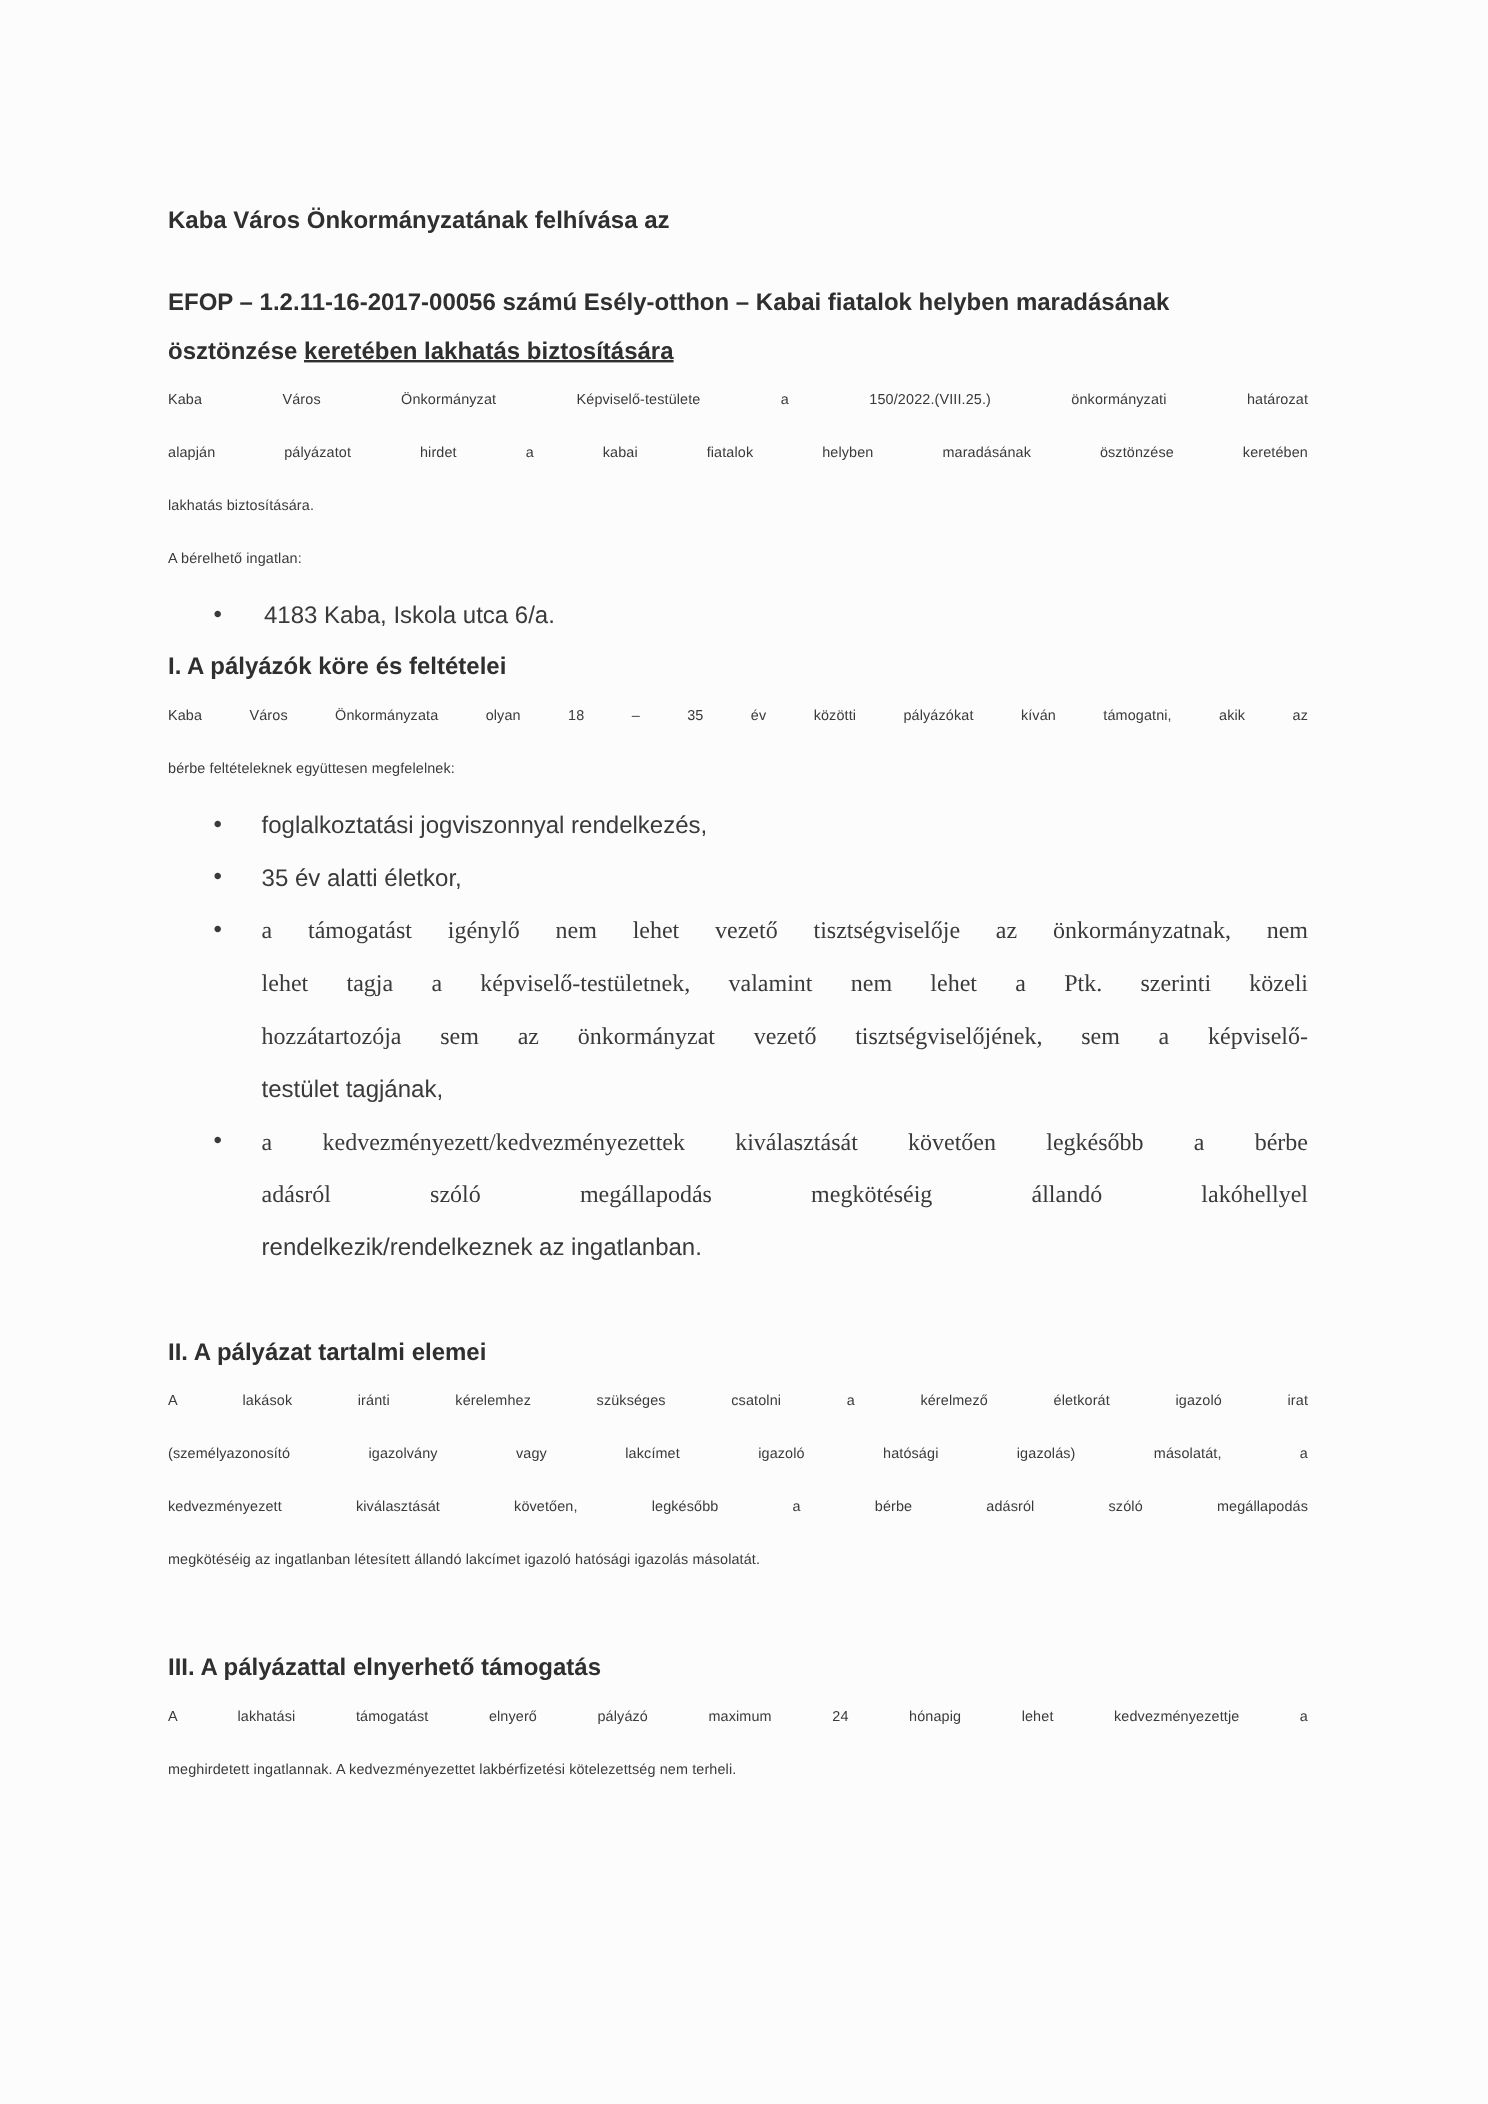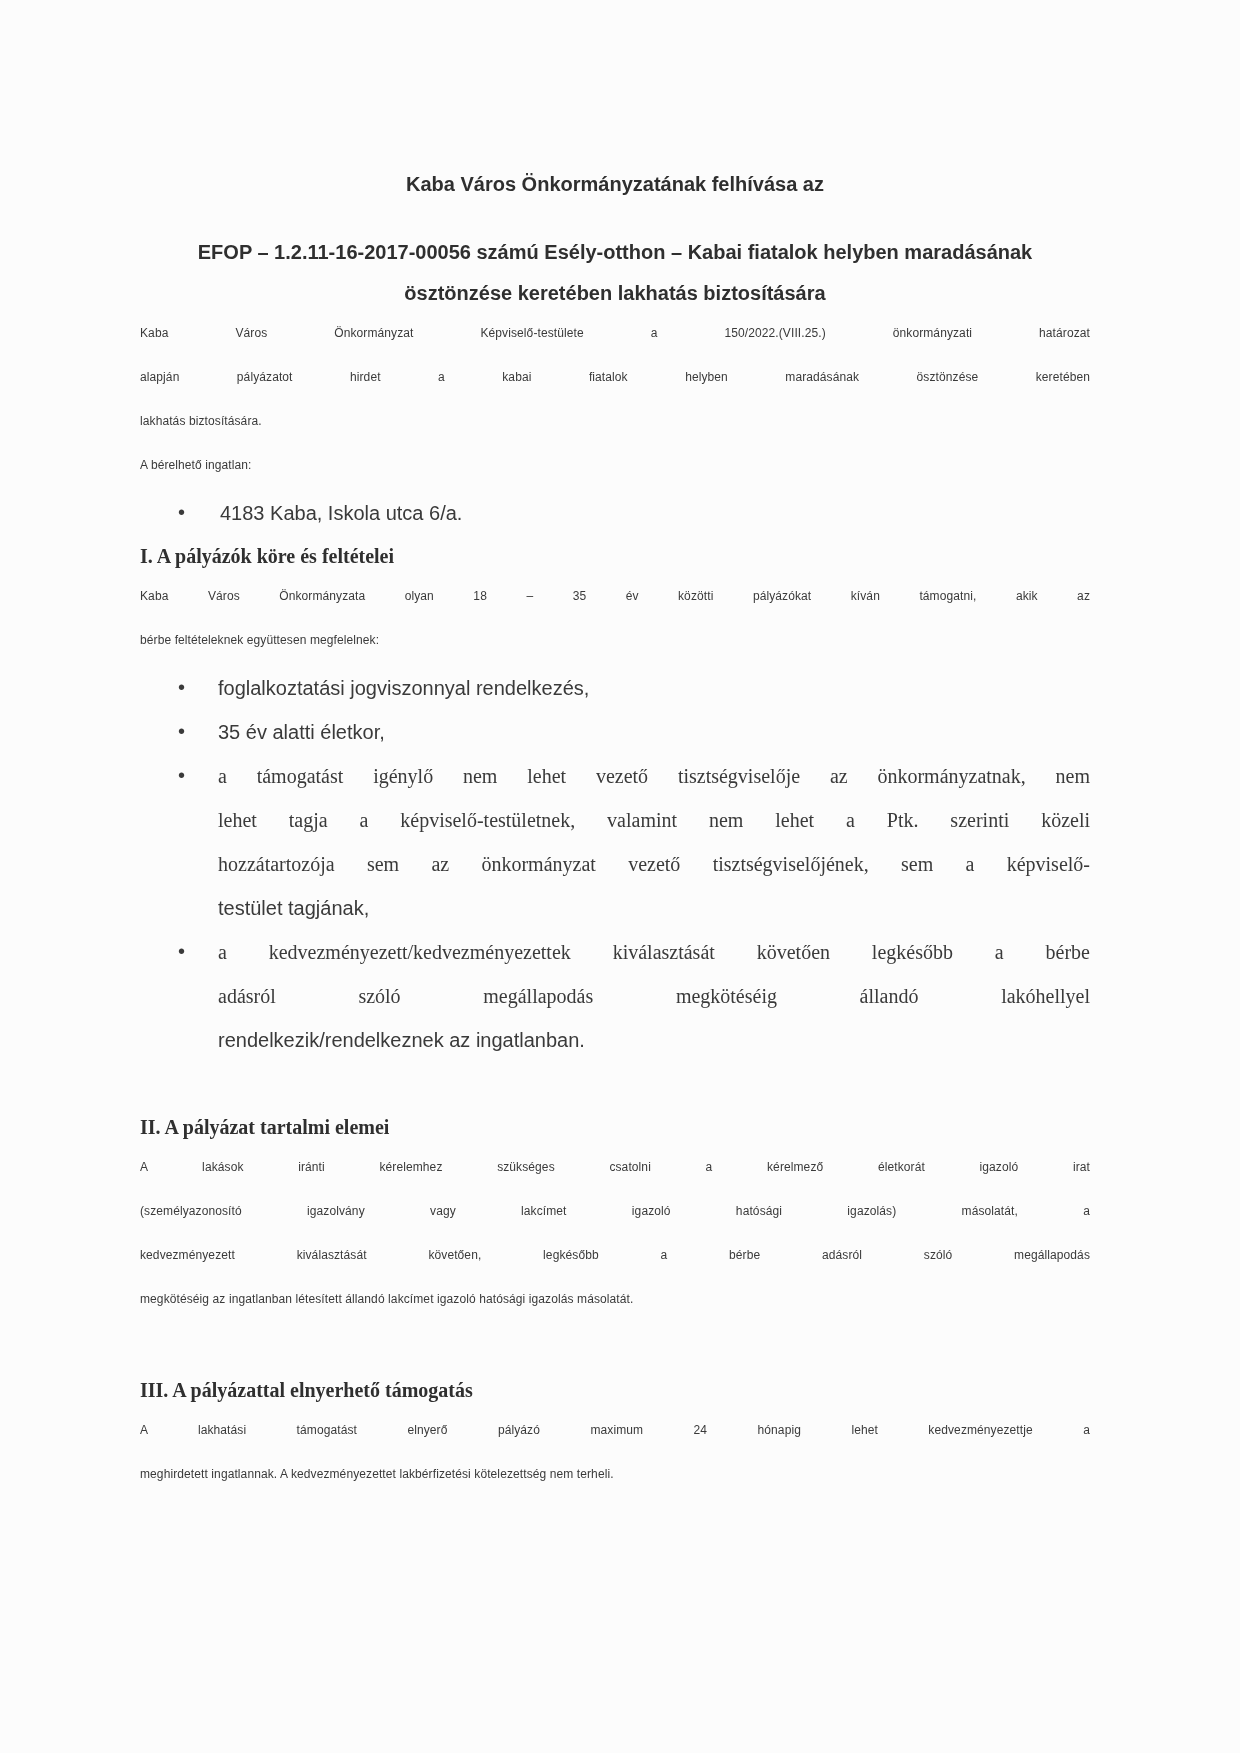--- a/index.html
+++ b/index.html
@@ -1,26 +1,26 @@
 <!DOCTYPE html>
 <html><head>
 <meta charset="utf-8">
 <style>
   html, body { margin: 0; padding: 0; background: #fcfcfc; }
   body { width: 1240px; height: 1753px; position: relative; overflow: hidden;
          font-family: "Liberation Sans", sans-serif; color: #3a3a3a; }
   .page { position: absolute; left: 140px; top: 0; width: 950px; }
-  .title { position: absolute; left: 0; width: 950px; text-align: center; font-weight: bold; font-size: 20px; color: #2f2f2f; }
+  .title { position: absolute; left: 0; width: 950px; text-align: left; font-weight: bold; font-size: 20px; color: #2f2f2f; }
   .t1 { top: 173px; }
   .t2 { top: 241px; }
   .t3 { top: 282px; }
-  .t3 .u { }
+  .t3 .u { text-decoration: underline; }
   .line { position: absolute; left: 0; font-size: 12px; font-weight: 300; letter-spacing: 0.1px; white-space: nowrap; }
   .just { width: 950px; text-align: justify; text-align-last: justify; white-space: normal; }
-  .heading { position: absolute; left: 0; font-size: 20px; font-weight: bold; color: #2f2f2f; font-family: Liberation Serif, serif; }
+  .heading { position: absolute; left: 0; font-size: 20px; font-weight: bold; color: #2f2f2f; }
   .bullet { position: absolute; left: 38px; font-size: 20px; }
   .bl { position: absolute; left: 78px; font-size: 20px; font-weight: 300; white-space: nowrap; }
   .bl.just { width: 872px; font-family: Liberation Serif, serif; }
 </style>
 </head>
 <body>
 
 <div class="page">
   <div class="title t1">Kaba Város Önkormányzatának felhívása az</div>
   <div class="title t2">EFOP – 1.2.11-16-2017-00056 számú Esély-otthon – Kabai fiatalok helyben maradásának</div>

